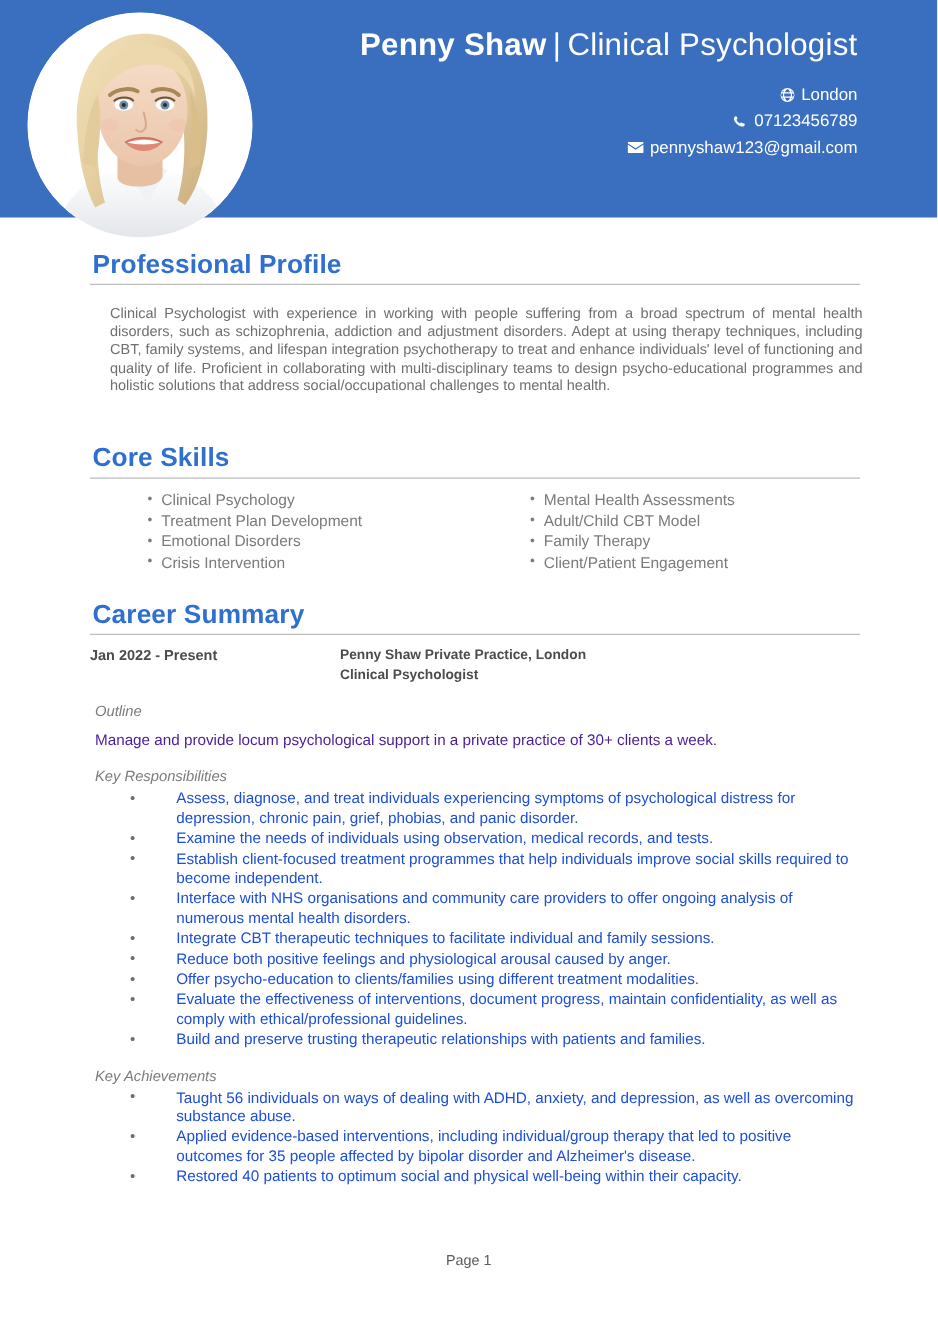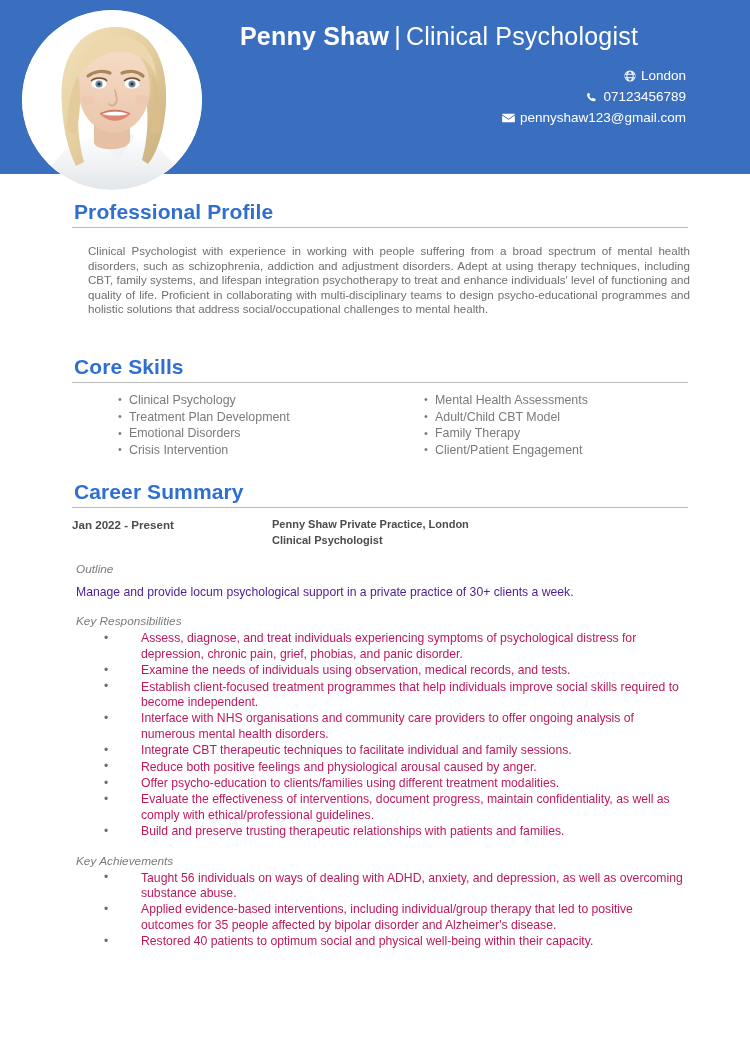--- a/index.html
+++ b/index.html
@@ -46,21 +46,21 @@
     left: 240px;
     top: 0;
     right: 0;
     height: 174px;
   }
   .name-line {
     position: absolute;
     top: 22px;
     right: 64px;
     left: 0;
-    text-align: left;
+    text-align: right;
     color: #ffffff;
     font-size: 25px;
     letter-spacing: 0.2px;
     white-space: nowrap;
   }
   .name-strong { font-weight: bold; }
   .name-sep { font-weight: normal; padding: 0 5px; }
   .name-role { font-weight: normal; }
 
   .contacts {
@@ -174,21 +174,21 @@
     font-size: 12.2px;
     line-height: 15px;
     margin: 9px 0 0 4px;
   }
   .detail-list {
     list-style: none;
     margin: 3px 0 0 0;
     padding: 0 0 0 32px;
   }
   .detail-list li {
-    color: #be185d;
+    color: #1d4ed8;
     font-size: 12.2px;
     line-height: 15.4px;
     position: relative;
     padding-left: 37px;
     margin-bottom: 1px;
   }
   .detail-list li:before {
     content: "\2022";
     position: absolute;
     left: 0;
@@ -379,14 +379,17 @@
       <div class="sub-label">Key Achievements</div>
       <ul class="detail-list">
         <li>Taught 56 individuals on ways of dealing with ADHD, anxiety, and depression, as well as overcoming substance abuse.</li>
         <li>Applied evidence-based interventions, including individual/group therapy that led to positive outcomes for 35 people affected by bipolar disorder and Alzheimer's disease.</li>
         <li>Restored 40 patients to optimum social and physical well-being within their capacity.</li>
       </ul>
     </div>
 
   </div>
 
+  <div class="footer">
+    <span>Page 1</span>
+  </div>
 
 </div>
 
 </body></html>

